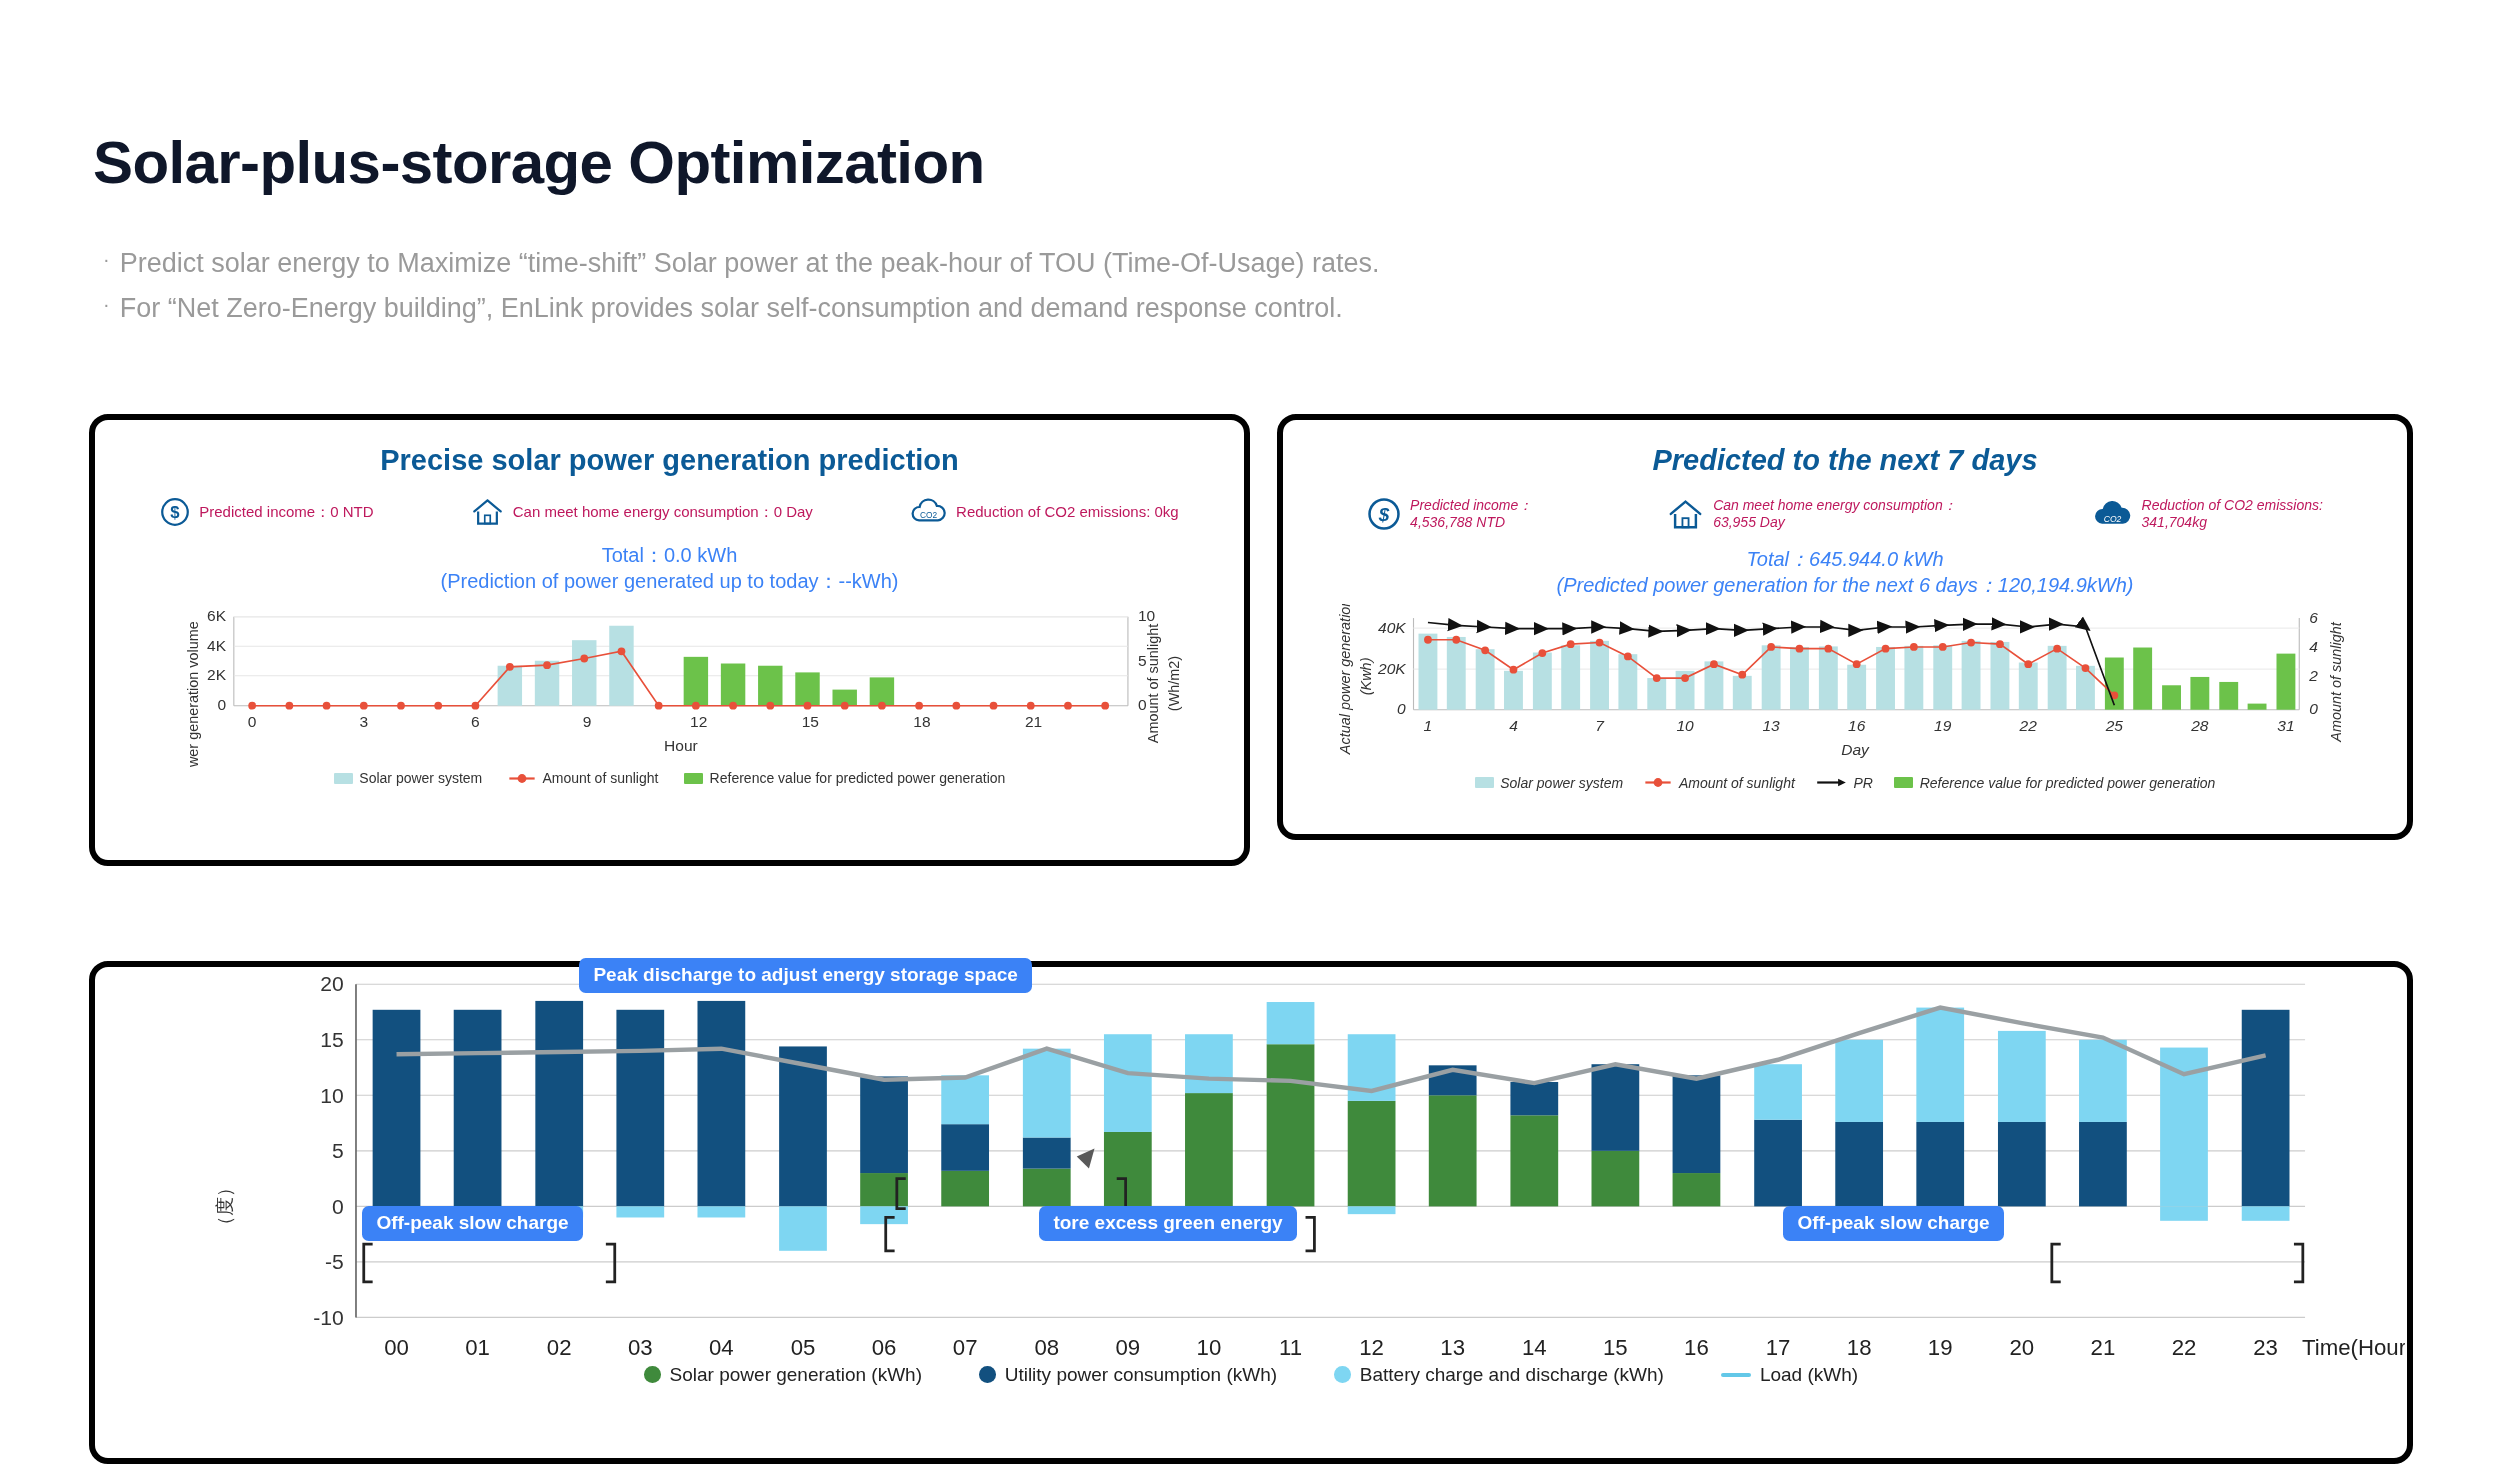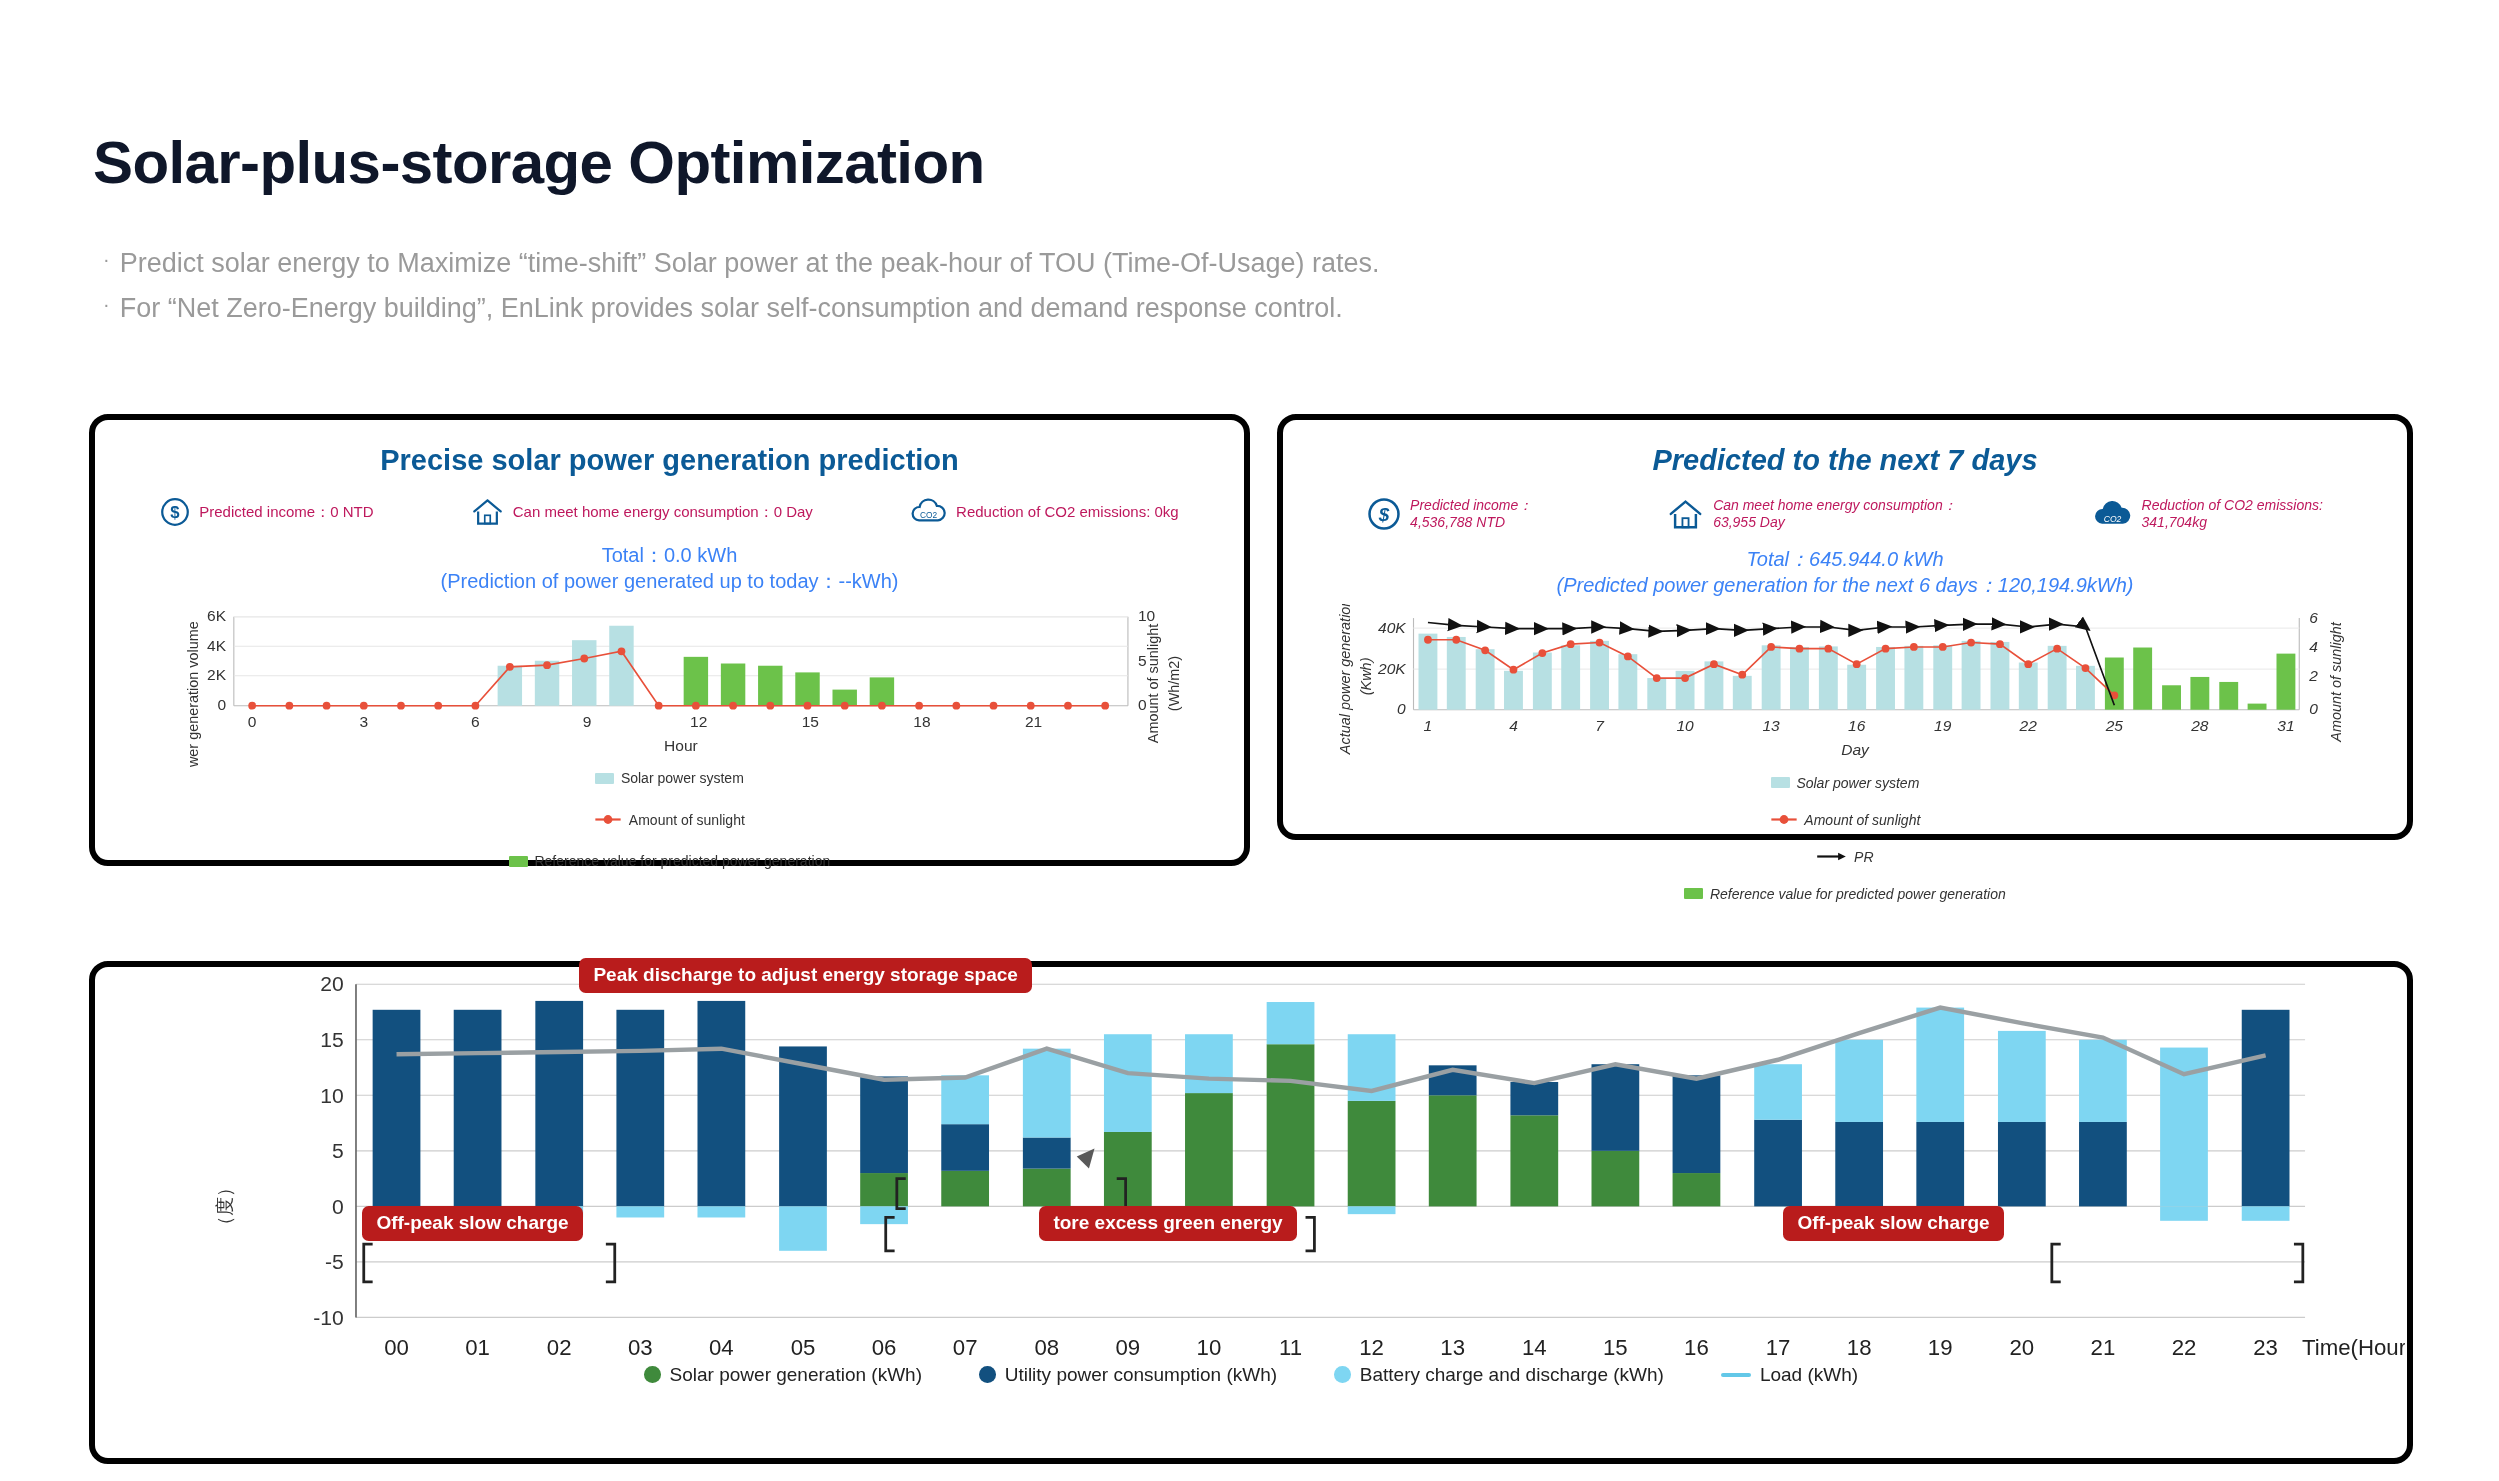--- a/index.html
+++ b/index.html
@@ -24,31 +24,31 @@
   .kpis{display:flex;justify-content:space-around;align-items:center;margin-top:20px;padding:0 16.7px;}
   .kpi{display:flex;align-items:center;gap:9px;}
   .kpi .ic{flex:0 0 auto;}
   .kpi .txt{font-size:15px;color:#be185d;line-height:1.22;}
   .kpi .txt.small{font-size:14px;}
 
   .totals{text-align:center;font-size:20px;color:#3b82f6;line-height:1.32;margin-top:14.4px;}
 
   
   .chartwrap{position:relative;margin-top:5.6px;}
-  .legend{display:flex;justify-content:center;align-items:center;gap:25.5px;margin-top:3.3px;font-size:14px;color:#333;flex-direction:column;}
+  .legend{display:flex;justify-content:center;align-items:center;gap:25.5px;margin-top:3.3px;font-size:14px;color:#333;}
   .legend .item{display:flex;align-items:center;gap:6.7px;}
   .sw{width:19px;height:11px;display:inline-block;border-radius:1.1px;}
 
   
   .legend-bottom{display:flex;justify-content:center;align-items:center;gap:57px;margin-top:2.2px;font-size:19px;color:#222;}
   .legend-bottom .item{display:flex;align-items:center;gap:9px;}
   .dotsw{width:16.7px;height:16.7px;border-radius:50%;display:inline-block;}
   .linesw{width:30px;height:4.4px;border-radius:2.2px;display:inline-block;}
 
-  .pill{position:absolute;background:#b91c1c;color:#fff;border-radius:6.7px;font-size:19px;font-weight:bold;padding:6.7px 14.4px;white-space:nowrap;}
+  .pill{position:absolute;background:#3b82f6;color:#fff;border-radius:6.7px;font-size:19px;font-weight:bold;padding:6.7px 14.4px;white-space:nowrap;}
   svg{display:block;}
   text{font-family:"Liberation Sans",sans-serif;}
 </style>
 </head>
 <body>
 
 <div class="page">
 
   <div class="title">Solar-plus-storage Optimization</div>
   <div class="bullets">

